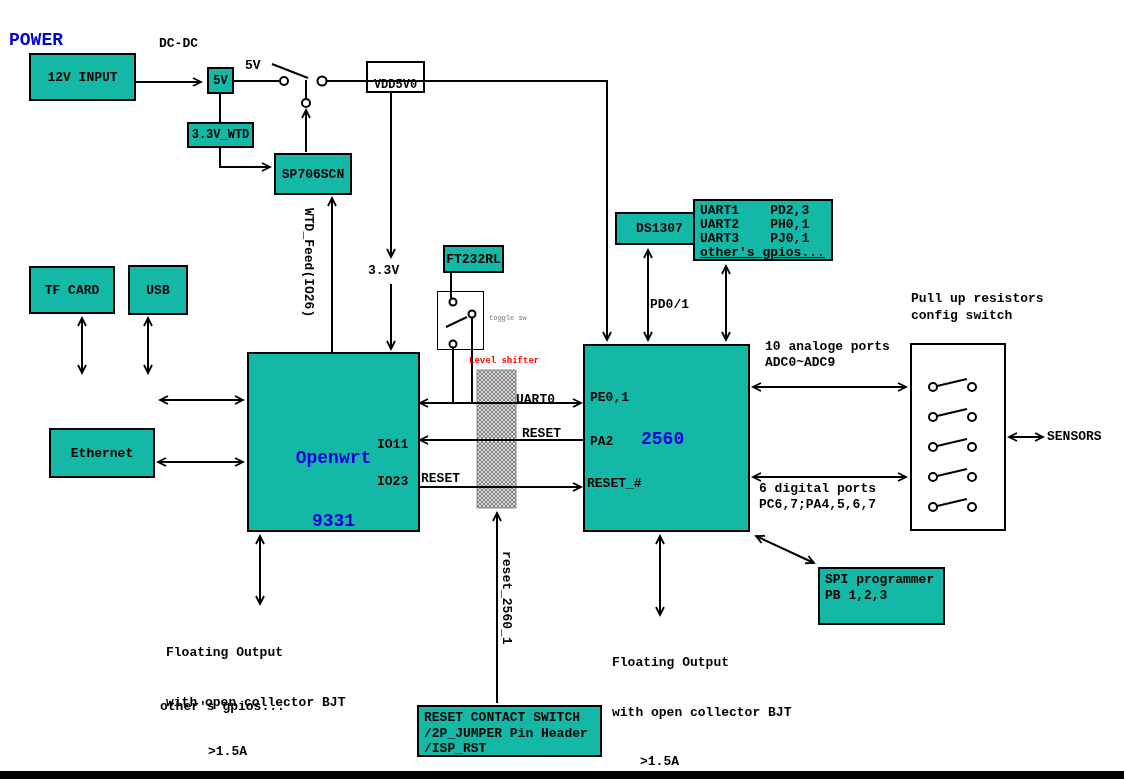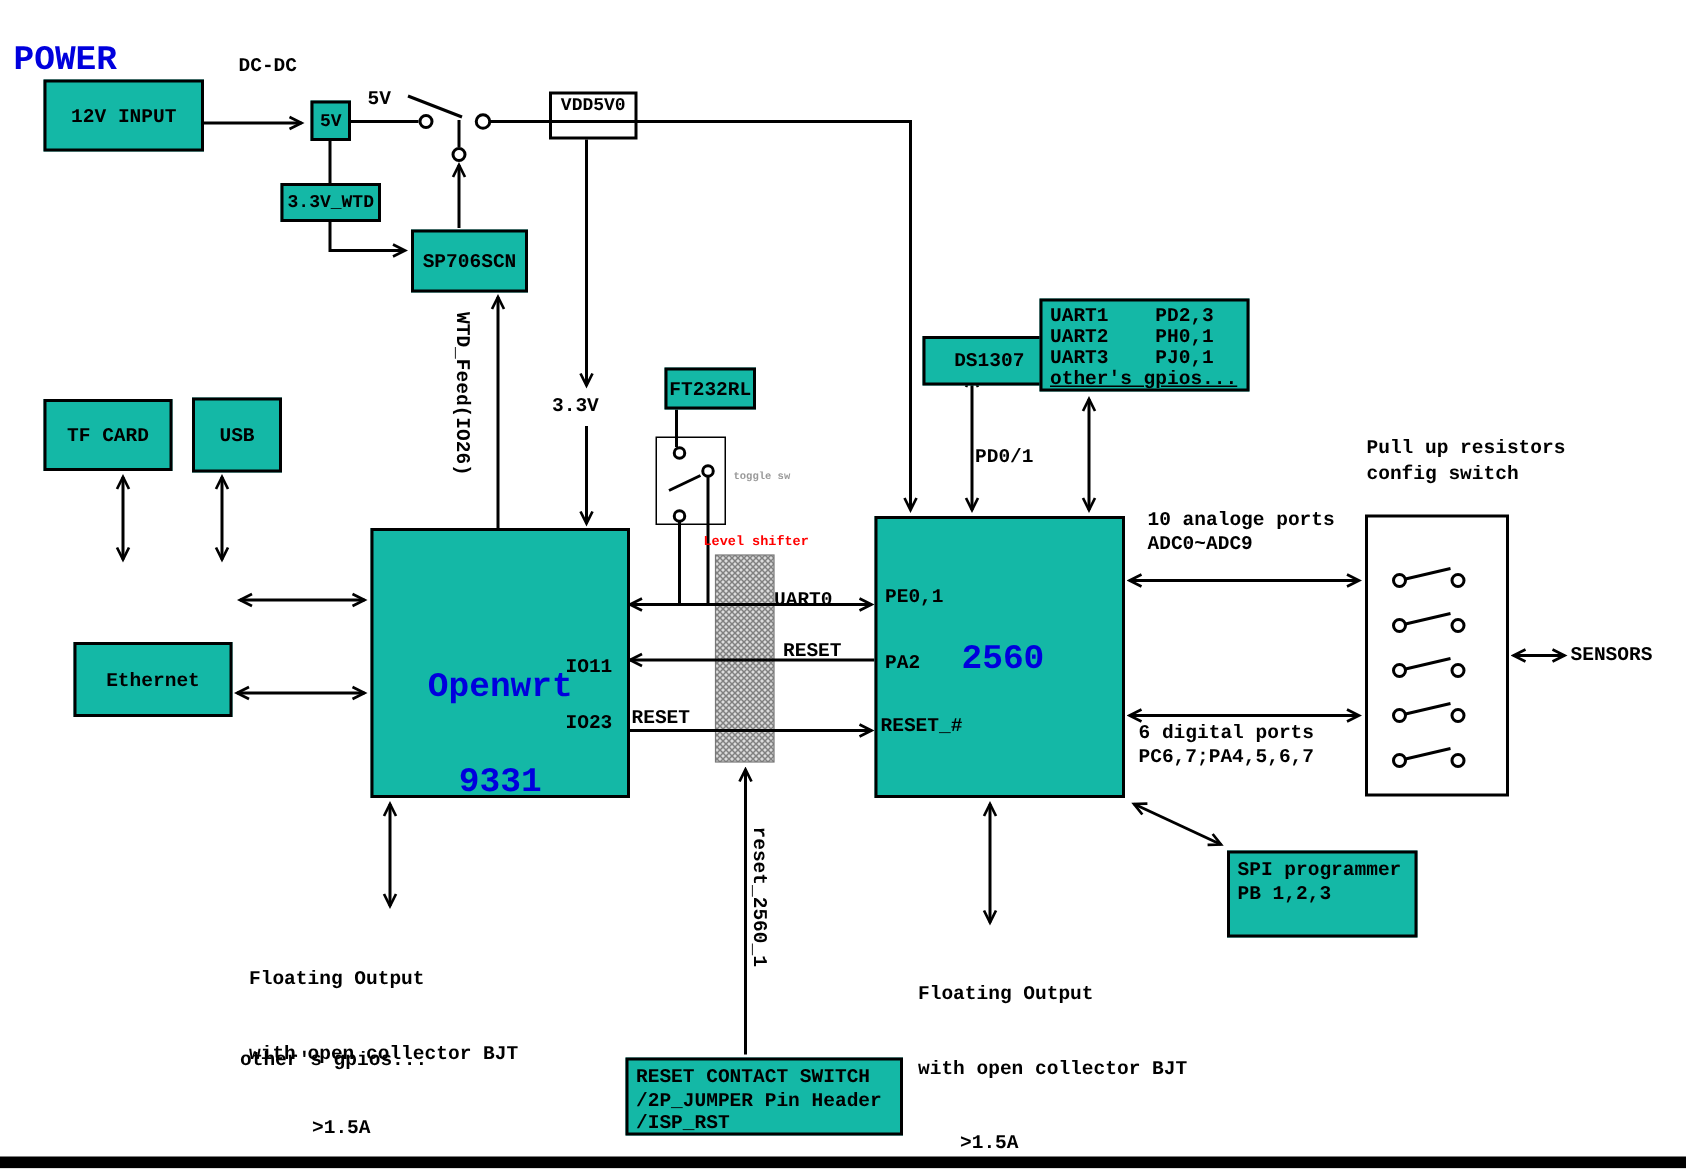--- a/index.html
+++ b/index.html
@@ -7,27 +7,27 @@
          font-family:"Liberation Mono","DejaVu Sans Mono",monospace;font-weight:bold;color:#000;}
   #wires{position:absolute;left:0;top:0;z-index:0;}
   .box{position:absolute;z-index:2;border:2px solid #000;background:#14b8a6;
        display:flex;align-items:center;justify-content:center;font-size:13px;box-sizing:border-box;}
   .box.clear{background:transparent;}
   .box.thin{border-width:1px;}
   .lbl{position:absolute;z-index:3;font-size:13px;white-space:pre;line-height:1.2;}
   .vert{writing-mode:vertical-rl;}
   .blue{color:#0000dd;}
   .red{color:#ff0000;}
-  .big{font-size:23px;line-height:21px;}
+  .big{font-size:18px;line-height:21px;}
   .multiline{flex-direction:column;align-items:flex-start;justify-content:flex-start;}
   .pad{padding:3px 5px;}
   .pre{white-space:pre;}
   .u{text-decoration:underline;}
   .tblock{line-height:16.5px;}
-  #vddbox{align-items:flex-start;padding-top:0;}
+  #vddbox{align-items:flex-start;padding-top:15px;}
   #bottombar{position:absolute;left:0;top:771px;width:1124px;height:8px;background:#000;z-index:4;}
 </style>
 </head>
 <body>
 
 <div id="stage">
 
   <svg id="wires" width="1124" height="779">
     <defs>
       <marker id="ah" viewBox="0 0 12 12" refX="10" refY="6" markerWidth="12" markerHeight="12" markerUnits="userSpaceOnUse" orient="auto-start-reverse">
@@ -149,21 +149,21 @@
   <div class="box" style="left:274px;top:153px;width:78px;height:42px">
       <span>SP706SCN</span>
     </div>
 
   <div class="box" style="left:443px;top:245px;width:61px;height:28px">
       <span>FT232RL</span>
     </div>
 
   <div class="box clear thin" style="left:437px;top:291px;width:47px;height:59px"></div>
 
-  <div class="box" style="left:615px;top:224px;width:89px;height:33px">
+  <div class="box" style="left:615px;top:212px;width:89px;height:33px">
       <span>DS1307</span>
     </div>
 
   <div class="box multiline pad pre" style="left:693px;top:199px;width:140px;height:62px;font-size:13px;line-height:14px">
     <div>UART1    PD2,3</div>
     <div>UART2    PH0,1</div>
     <div>UART3    PJ0,1</div>
     <div class="u">other's gpios...</div>
   </div>
 

